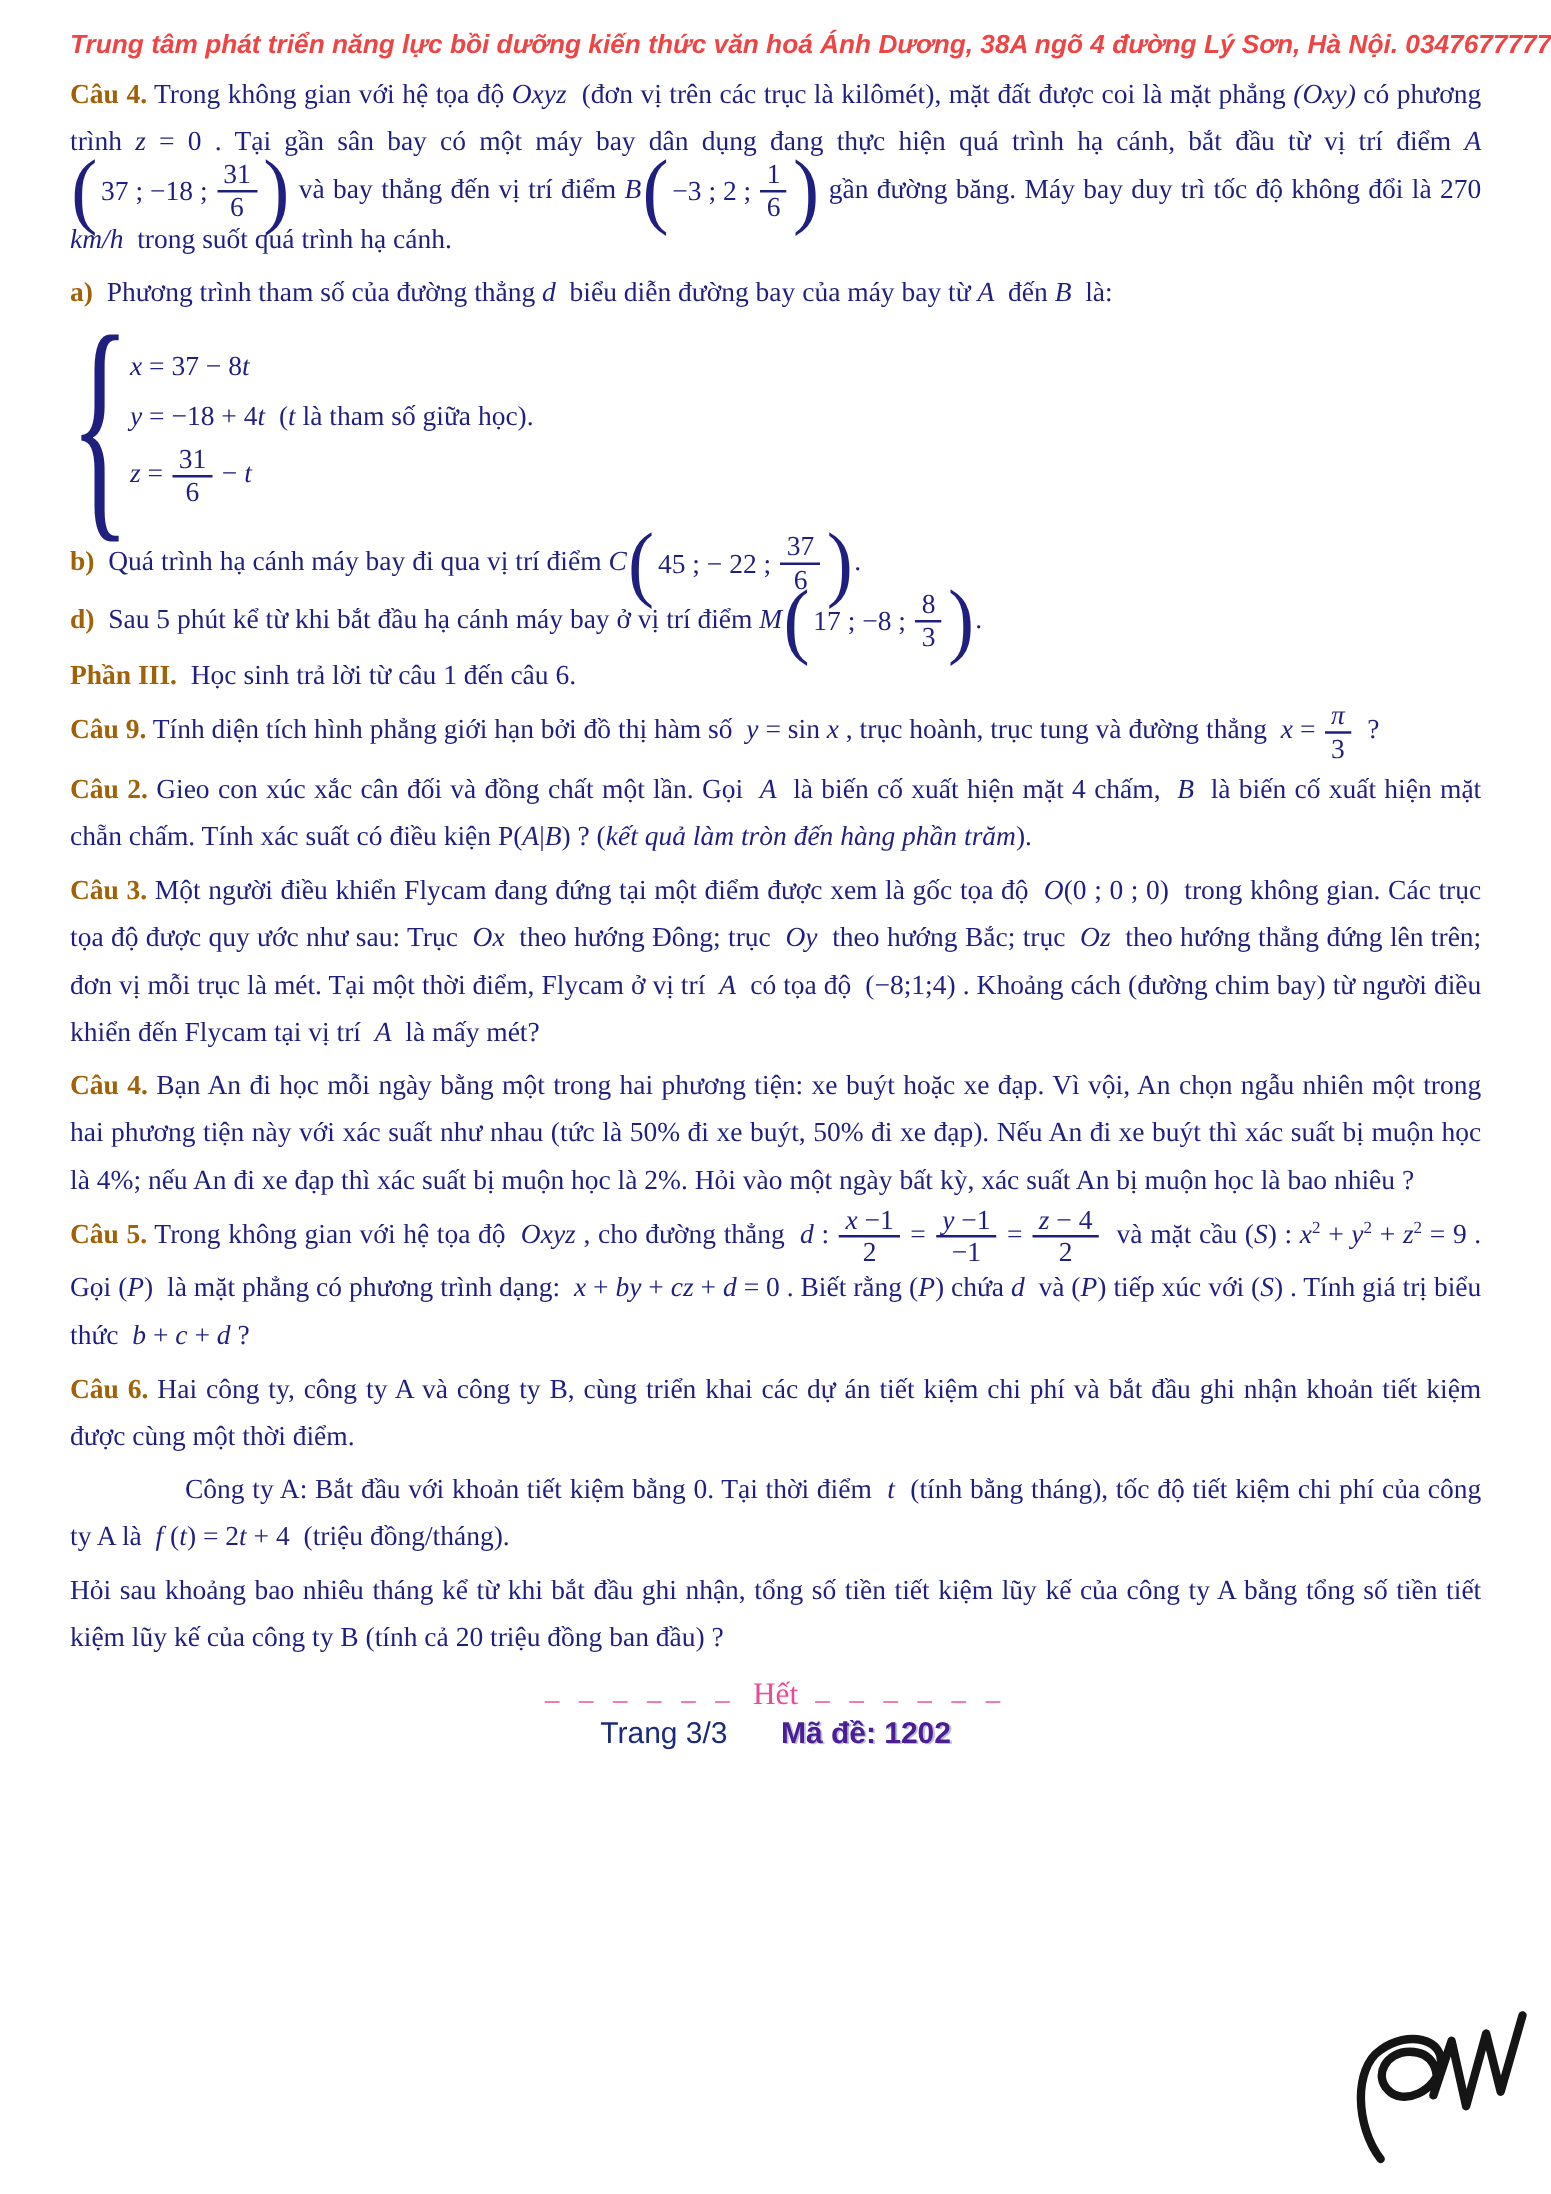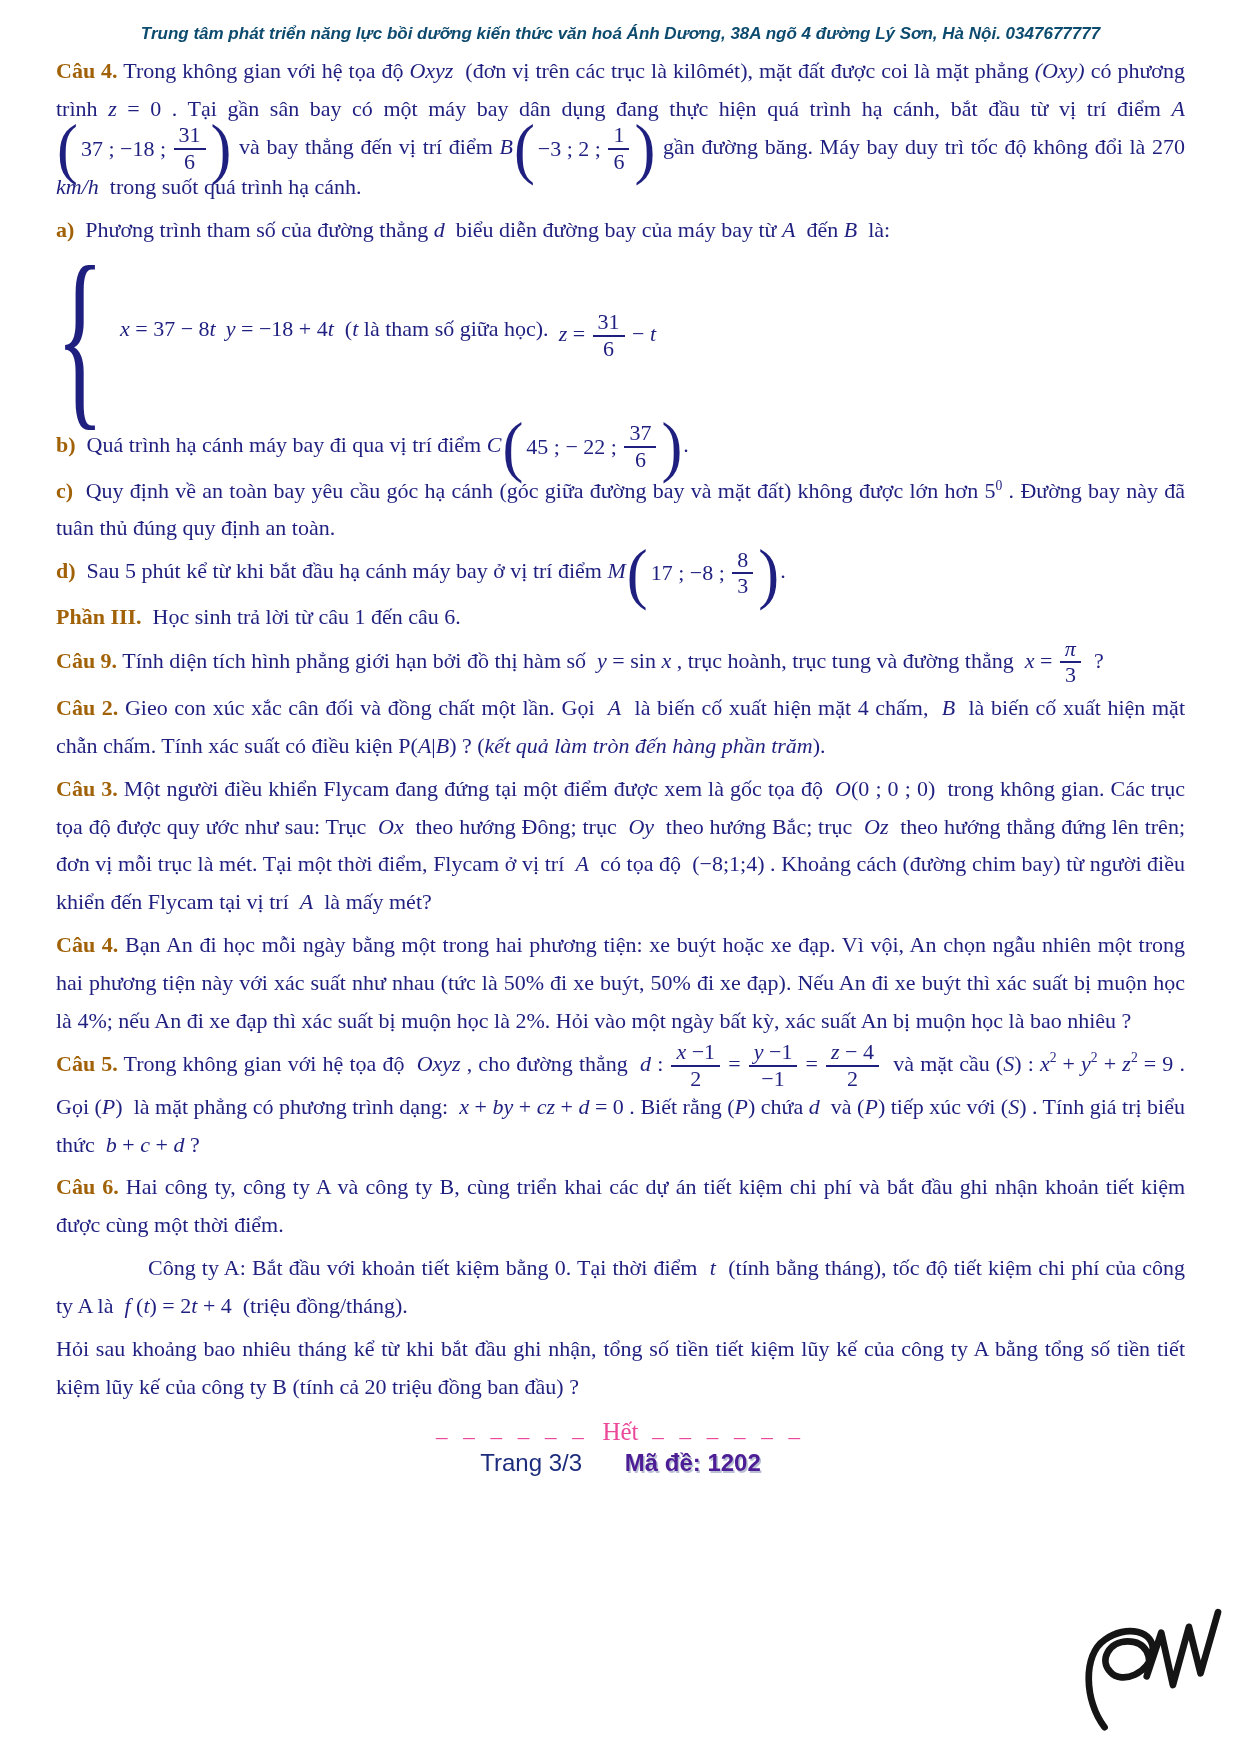--- a/index.html
+++ b/index.html
@@ -7,22 +7,22 @@
     position:relative;
     width:1241px;height:1755px;
     box-sizing:border-box;
     padding:24px 56px 0 56px;
     background:#ffffff;
     overflow:hidden;
   }
   .header{
     font-family:"Liberation Sans",sans-serif;
     font-style:italic;font-weight:600;
-    color:#0c4a6e;
-    font-size:17px;
+    color:#ef4444;
+    font-size:21px;
     text-align:center;
     margin:0 0 8px 0;
     white-space:nowrap;
   }
   .doc{
     font-family:"Liberation Serif",serif;
     color:#1f1f80;
     font-size:22px;
     text-align:justify;
   }
@@ -49,21 +49,21 @@
   }
   .pgroup .pinner{padding:0 3px;display:inline-flex;align-items:center;}
   
   .system{display:flex;align-items:center;margin:2px 0 8px 0;}
   .system .brace{
     font-family:"Liberation Serif",serif;
     font-size:200px;font-weight:100;line-height:0.82;
     transform:scaleX(0.5);transform-origin:left center;
     width:46px;overflow:visible;color:#1f1f80;
   }
-  .system .rows{display:flex;gap:10px;margin-left:18px;}
+  .system .rows{display:flex;flex-direction:column;gap:10px;margin-left:2px;}
   .system .row{line-height:1.4;}
   
   .het-line{
     text-align:center;font-family:"Liberation Serif",serif;
     color:#ec4899;font-size:23px;margin-top:12px;line-height:1.2;
   }
   .het-line .dashes{letter-spacing:5px;position:relative;top:-4px;}
   .het-line .het{font-size:25px;padding:0 8px;}
   .page-line{
     text-align:center;
@@ -120,21 +120,20 @@
           <span class="paren">(</span>
           <span class="pinner">
             <span class="run">45 ; − 22 ; </span>
             <span class="frac">
               <span class="num"><span class="run">37</span></span>
               <span class="den"><span class="run">6</span></span>
             </span>
           </span>
           <span class="paren">)</span>
         </span><span class="run">.</span></p>
-      <p class="para"><span class="run b">c)</span><span class="run">  Quy định về an toàn bay yêu cầu góc hạ cánh (góc giữa đường bay và mặt đất) không được lớn hơn 5</span><span class="run sup">0</span><span class="run"> . Đường bay này đã tuân thủ đúng quy định an toàn.</span></p>
       <p class="para"><span class="run b">d)</span><span class="run">  Sau 5 phút kể từ khi bắt đầu hạ cánh máy bay ở vị trí điểm </span><span class="run i">M</span><span class="pgroup">
           <span class="paren">(</span>
           <span class="pinner">
             <span class="run">17 ; −8 ; </span>
             <span class="frac">
               <span class="num"><span class="run">8</span></span>
               <span class="den"><span class="run">3</span></span>
             </span>
           </span>
           <span class="paren">)</span>

